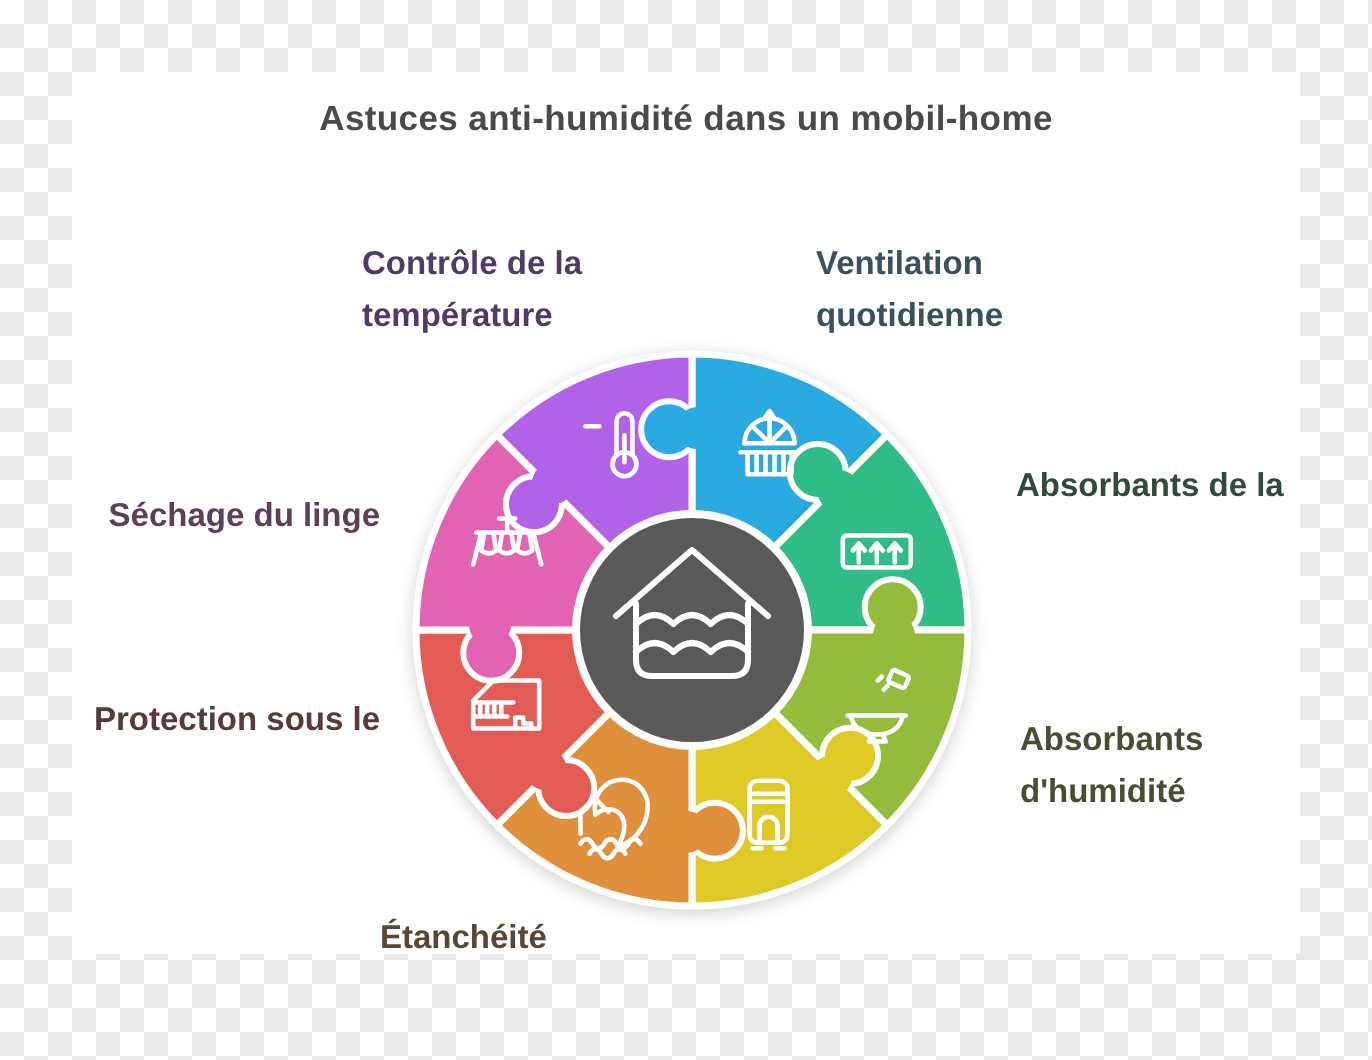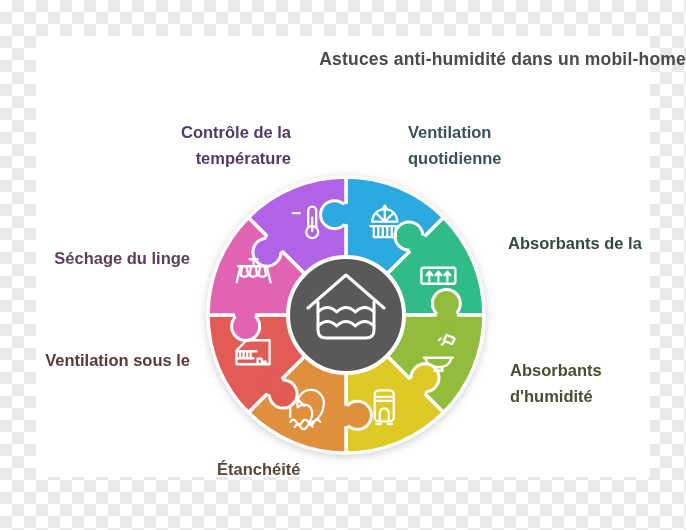--- a/index.html
+++ b/index.html
@@ -8,32 +8,32 @@
     position:relative;width:686px;height:530px;overflow:hidden;
     background:repeating-conic-gradient(#e9e9e9 0 90deg,#ffffff 0 180deg);
     background-size:24px 24px;
   }
   .artboard{
     position:absolute;left:36px;top:36px;width:614px;height:441px;
     background:#ffffff;
   }
   .title{
     position:absolute;left:0;top:49px;width:100%;
-    text-align:right;font-size:17.5px;font-weight:700;letter-spacing:.2px;
+    text-align:center;font-size:17.5px;font-weight:700;letter-spacing:.2px;
   }
   .wheel{
     position:absolute;left:196px;top:165px;width:300px;height:300px;
     filter:drop-shadow(0 2px 4px rgba(0,0,0,.18));
   }
   .lbl{
     position:absolute;font-size:16.5px;font-weight:700;line-height:26px;
     white-space:nowrap;
   }
   .lbl span{display:block;}
-  .lbl.r{text-align:right;}
+  .lbl.r{}
   .wedge{stroke:#ffffff;stroke-width:3.5;stroke-linejoin:round;}
   .knob{stroke:#ffffff;stroke-width:3;}
   .icon{stroke:#ffffff;stroke-width:2.3;fill:none;stroke-linecap:round;stroke-linejoin:round;}
   .center-ring{stroke:#ffffff;stroke-width:4;}
   .house{stroke:#ffffff;stroke-width:3;fill:none;stroke-linecap:round;stroke-linejoin:round;}
 </style>
 </head>
 <body>
 
 <div class="canvas">
@@ -147,23 +147,23 @@
     <span>quotidienne</span>
   </div>
   <div class="lbl r" style="right: 496px; top: 245px; color: rgb(93, 64, 87);">
     <span>Séchage du linge</span>
     <span></span>
   </div>
   <div class="lbl" style="left: 508px; top: 230px; color: rgb(47, 75, 61);">
     <span>Absorbants de la</span>
   </div>
   <div class="lbl r" style="right: 496px; top: 347px; color: rgb(90, 57, 57);">
-    <span>Ventilation sous le</span>
+    <span>Protection sous le</span>
   </div>
   <div class="lbl" style="left: 510px; top: 346px; color: rgb(73, 78, 51); margin-top: 11px;">
     <span>Absorbants</span>
     <span>d'humidité</span>
   </div>
-  <div class="lbl" style="left: 190px; top: 456px; color: rgb(90, 71, 51); margin-left: 27px;">
+  <div class="lbl" style="left: 190px; top: 456px; color: rgb(90, 71, 51);">
     <span>Étanchéité</span>
     <span></span>
   </div>
 </div>
 
 </body></html>

